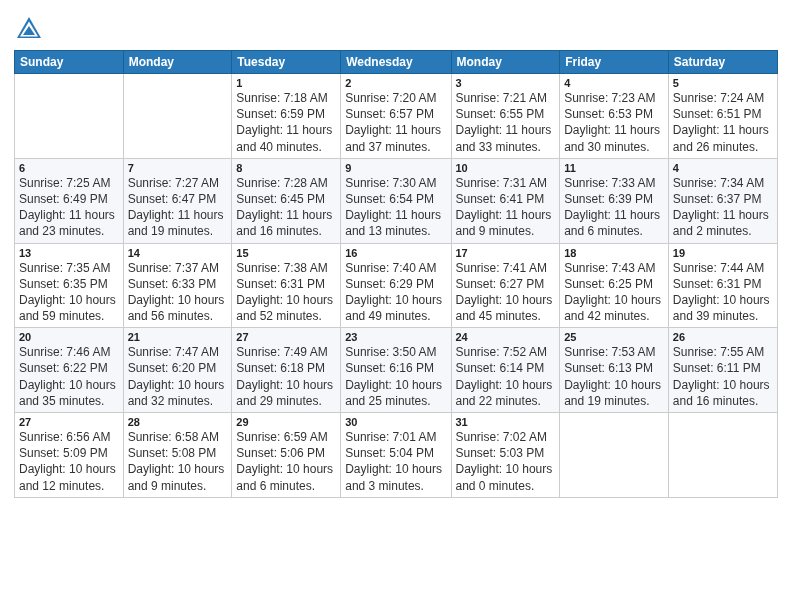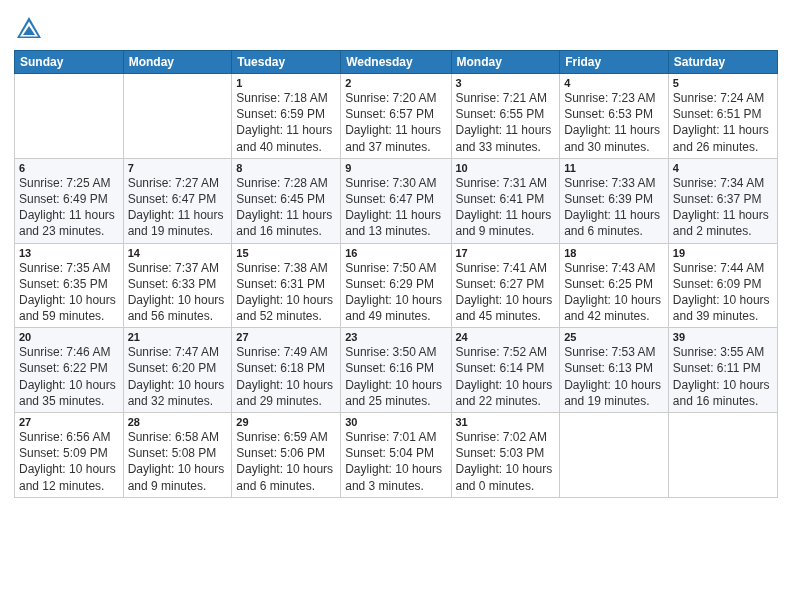--- a/index.html
+++ b/index.html
@@ -196,21 +196,21 @@
           <td>
             <span class="day-num">8</span>
             <div class="day-detail">Sunrise: 7:28 AM
 Sunset: 6:45 PM
 Daylight: 11 hours
 and 16 minutes.</div>
           </td>
           <td>
             <span class="day-num">9</span>
             <div class="day-detail">Sunrise: 7:30 AM
-Sunset: 6:47 PM
+Sunset: 6:54 PM
 Daylight: 11 hours
 and 13 minutes.</div>
           </td>
           <td>
             <span class="day-num">10</span>
             <div class="day-detail">Sunrise: 7:31 AM
 Sunset: 6:41 PM
 Daylight: 11 hours
 and 9 minutes.</div>
           </td>
@@ -246,21 +246,21 @@
           </td>
           <td>
             <span class="day-num">15</span>
             <div class="day-detail">Sunrise: 7:38 AM
 Sunset: 6:31 PM
 Daylight: 10 hours
 and 52 minutes.</div>
           </td>
           <td>
             <span class="day-num">16</span>
-            <div class="day-detail">Sunrise: 7:50 AM
+            <div class="day-detail">Sunrise: 7:40 AM
 Sunset: 6:29 PM
 Daylight: 10 hours
 and 49 minutes.</div>
           </td>
           <td>
             <span class="day-num">17</span>
             <div class="day-detail">Sunrise: 7:41 AM
 Sunset: 6:27 PM
 Daylight: 10 hours
 and 45 minutes.</div>
@@ -268,21 +268,21 @@
           <td>
             <span class="day-num">18</span>
             <div class="day-detail">Sunrise: 7:43 AM
 Sunset: 6:25 PM
 Daylight: 10 hours
 and 42 minutes.</div>
           </td>
           <td>
             <span class="day-num">19</span>
             <div class="day-detail">Sunrise: 7:44 AM
-Sunset: 6:09 PM
+Sunset: 6:31 PM
 Daylight: 10 hours
 and 39 minutes.</div>
           </td>
         </tr>
         <tr>
           <td>
             <span class="day-num">20</span>
             <div class="day-detail">Sunrise: 7:46 AM
 Sunset: 6:22 PM
 Daylight: 10 hours
@@ -317,22 +317,22 @@
 and 22 minutes.</div>
           </td>
           <td>
             <span class="day-num">25</span>
             <div class="day-detail">Sunrise: 7:53 AM
 Sunset: 6:13 PM
 Daylight: 10 hours
 and 19 minutes.</div>
           </td>
           <td>
-            <span class="day-num">39</span>
-            <div class="day-detail">Sunrise: 3:55 AM
+            <span class="day-num">26</span>
+            <div class="day-detail">Sunrise: 7:55 AM
 Sunset: 6:11 PM
 Daylight: 10 hours
 and 16 minutes.</div>
           </td>
         </tr>
         <tr>
           <td>
             <span class="day-num">27</span>
             <div class="day-detail">Sunrise: 6:56 AM
 Sunset: 5:09 PM

